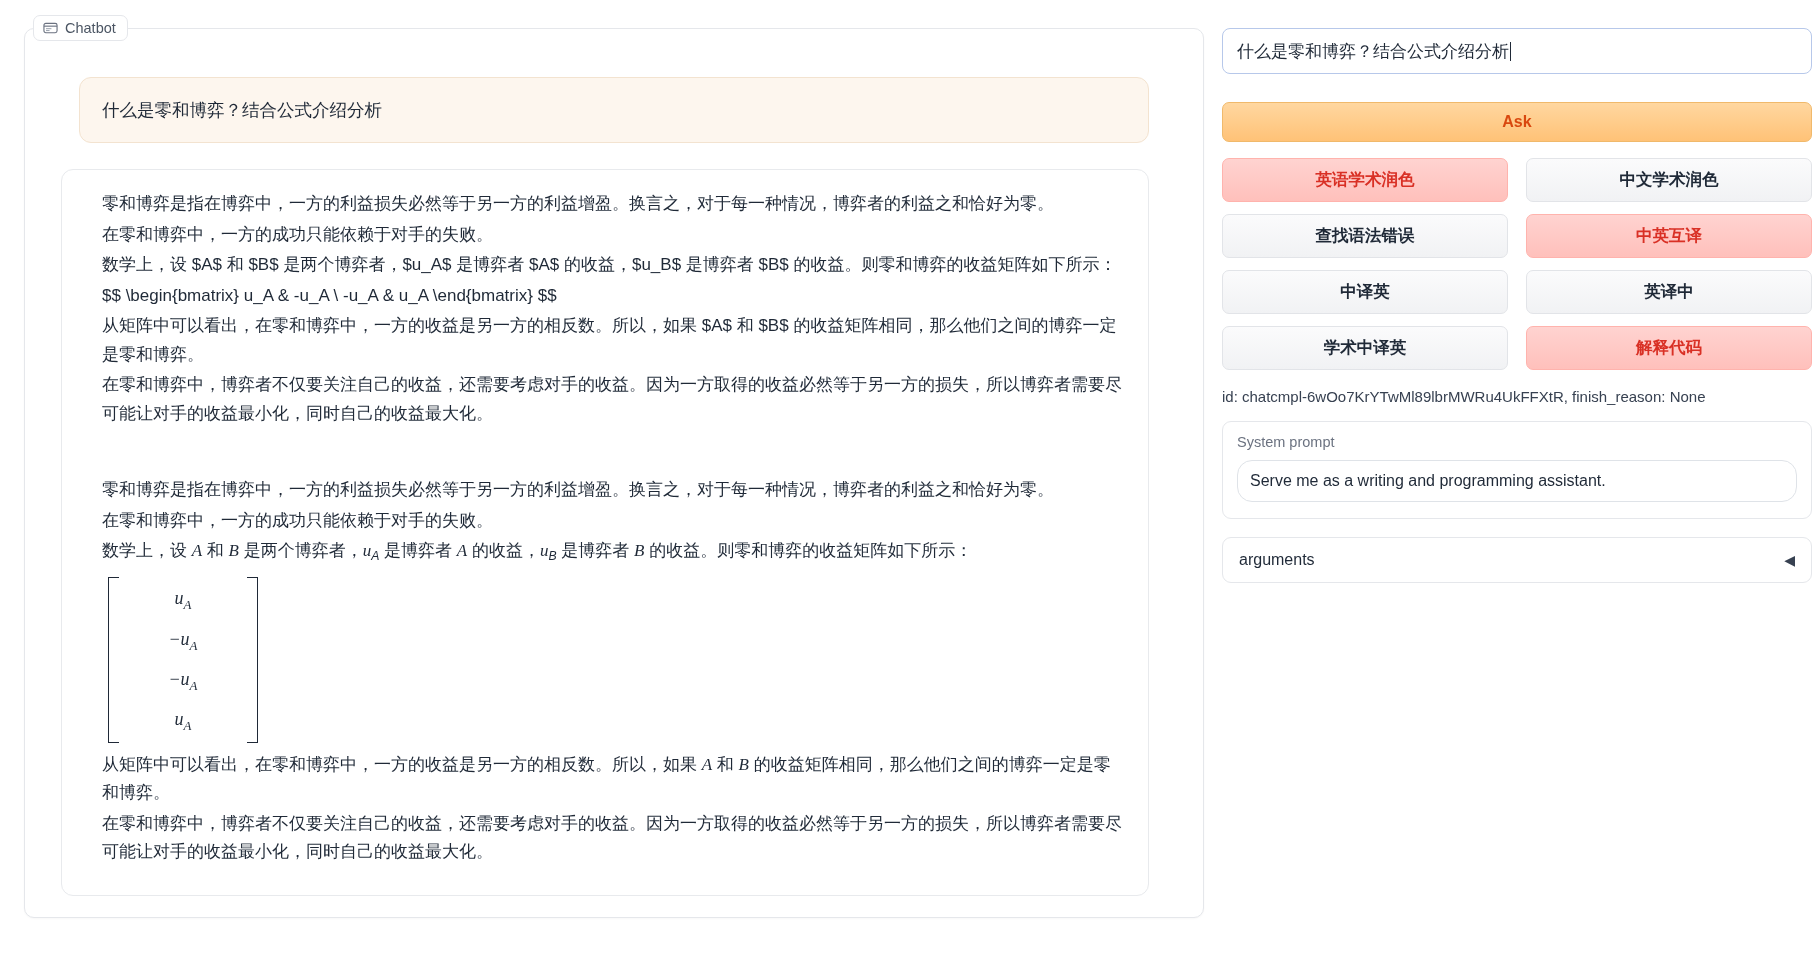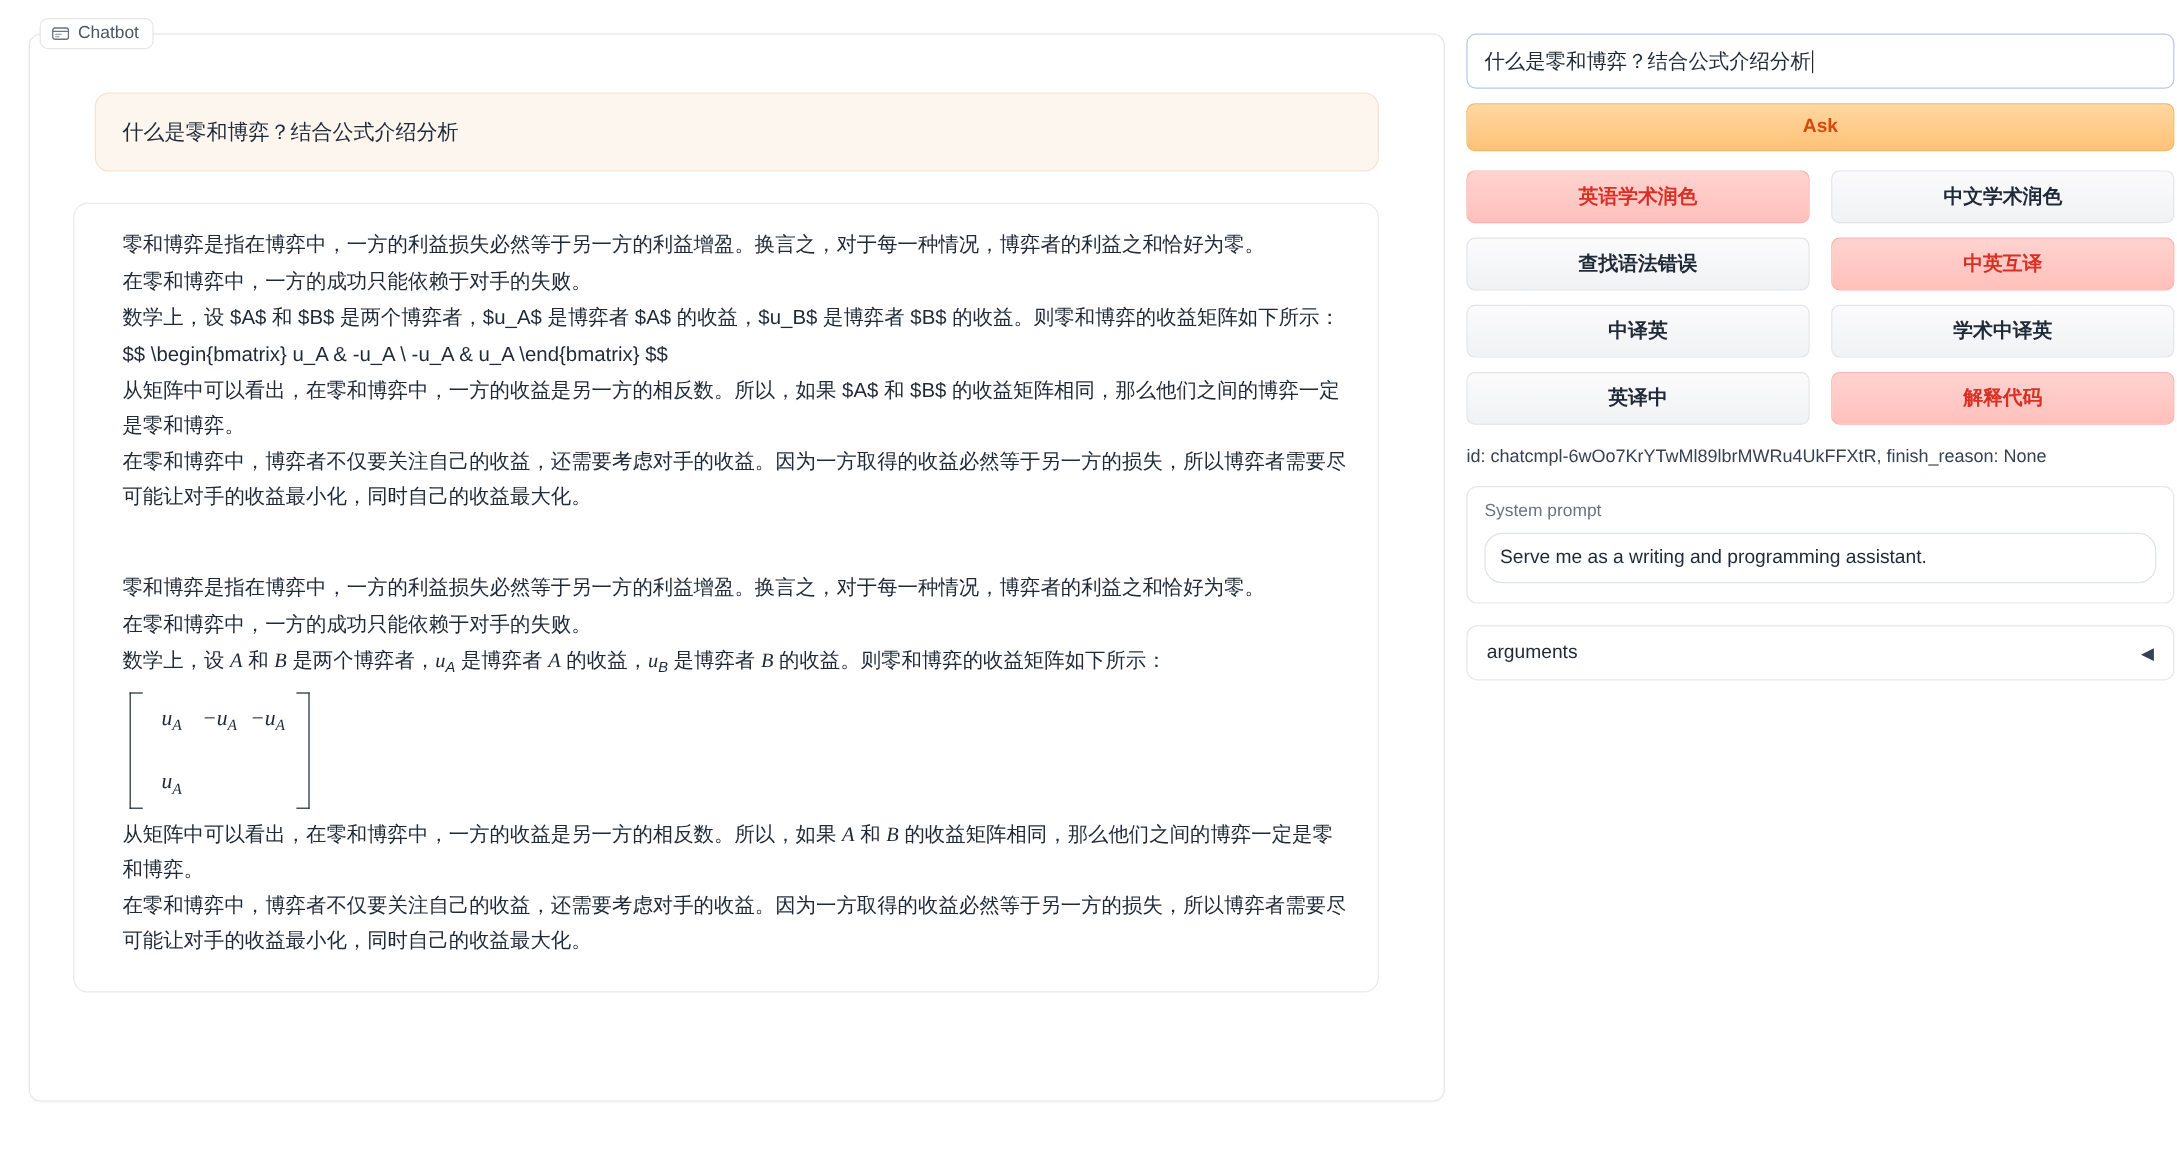--- a/index.html
+++ b/index.html
@@ -89,22 +89,22 @@
   .bracket {
     width: 11px;
     border-top: 1.6px solid #1f2937;
     border-bottom: 1.6px solid #1f2937;
   }
   .bracket.left { border-left: 1.6px solid #1f2937; }
   .bracket.right { border-right: 1.6px solid #1f2937; }
   .matrix {
     flex: 1;
     display: grid;
-    grid-template-columns: 1fr 1fr 1fr;
-    row-gap: 20px;
+    grid-template-columns: 1fr;
+    row-gap: 8px;
     padding: 6px 4px;
     text-align: center;
     font-family: "Liberation Serif", serif;
     font-style: italic;
     font-size: 18px;
   }
 
   
   .side-col {
     width: 590px;
@@ -126,21 +126,21 @@
     align-items: center;
   }
   .caret {
     display: inline-block;
     width: 1px;
     height: 19px;
     background: #1f2937;
     margin-left: 1px;
   }
   .ask-btn {
-    margin-top: 12px;
+    margin-top: 28px;
     width: 100%;
     height: 40px;
     border: 1px solid #f0b96b;
     border-radius: 7px;
     background: linear-gradient(180deg, #ffd7a0 0%, #ffc277 100%);
     color: #d9480f;
     font-size: 16px;
     font-weight: bold;
     cursor: pointer;
   }
@@ -284,22 +284,22 @@
     </div>
 
     <button class="ask-btn">Ask</button>
 
     <div class="grid-btns">
       <div class="gbtn hl">英语学术润色</div>
       <div class="gbtn">中文学术润色</div>
       <div class="gbtn">查找语法错误</div>
       <div class="gbtn hl">中英互译</div>
       <div class="gbtn">中译英</div>
+      <div class="gbtn">英译中</div>
       <div class="gbtn">学术中译英</div>
-      <div class="gbtn">英译中</div>
       <div class="gbtn hl">解释代码</div>
     </div>
 
     <div class="meta">id: chatcmpl-6wOo7KrYTwMl89lbrMWRu4UkFFXtR, finish_reason: None</div>
 
     <div class="sys-card">
       <div class="sys-label">System prompt</div>
       <div class="sys-input">
         <span>Serve me as a writing and programming assistant.</span>
       </div>

